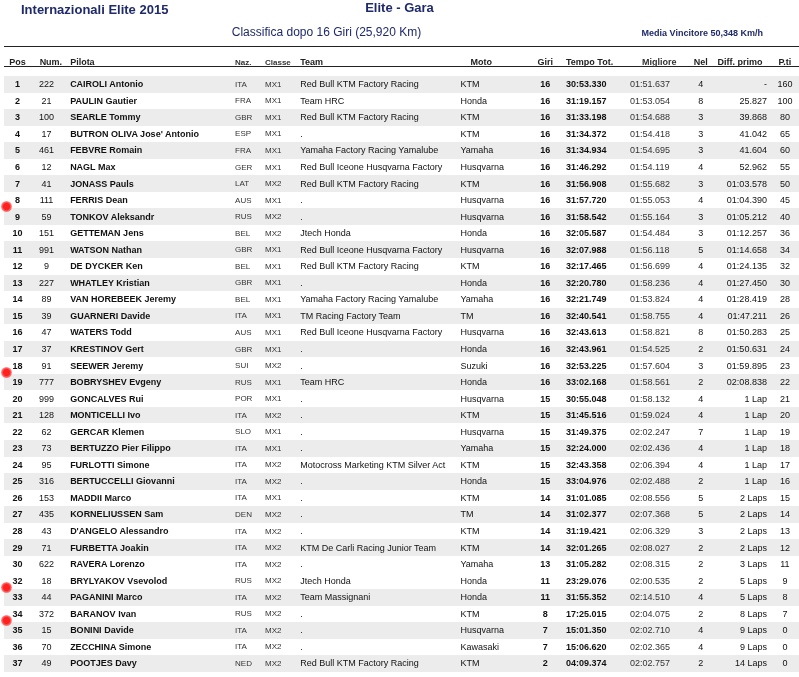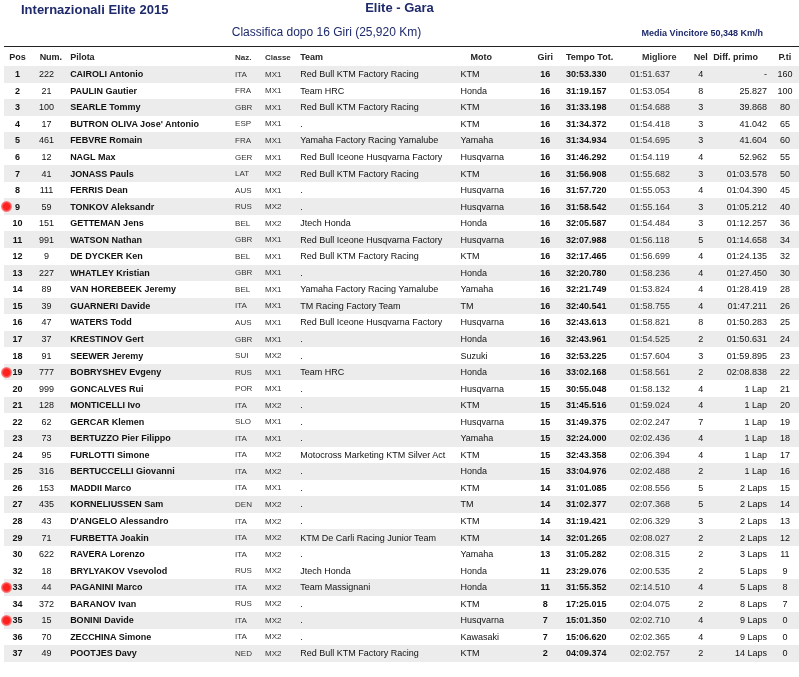--- a/index.html
+++ b/index.html
@@ -4,42 +4,42 @@
 <style>
   html, body { margin: 0; padding: 0; background: #ffffff; }
   body { width: 799px; height: 677px; overflow: hidden; position: relative;
          font-family: "Liberation Sans", "DejaVu Sans", sans-serif; color: #111; }
   .title-left { position: absolute; left: 21px; top: 2px; font-size: 13px; font-weight: bold; color: #1f2a6b; }
   .title-center { position: absolute; left: 0; width: 799px; top: 0; text-align: center; font-size: 13px; font-weight: bold; color: #1f2a6b; }
   .subtitle { position: absolute; left: 0; width: 653px; top: 25px; text-align: center; font-size: 12px; color: #1f2a6b; }
   .speed { position: absolute; right: 36px; top: 28px; font-size: 9px; font-weight: bold; color: #1f2a6b; }
   .rule { position: absolute; left: 4px; width: 795px; height: 1px; background: #222; }
   table { position: absolute; left: 4px; top: 48px; width: 795px; border-collapse: collapse; font-size: 9px; }
-  th { font-weight: bold; color: #222; height: 18px; padding: 0; text-align: left; font-size: 9px; }
+  th { font-weight: bold; color: #222; height: 28px; padding: 0; text-align: left; font-size: 9px; }
   td { height: 16.55px; padding: 0; white-space: nowrap; }
   tr.odd td { background: #ececec; }
   tr.even td { background: #ffffff; }
   .c-pos { width: 30px; text-align: center; font-weight: bold; }
   .c-num { width: 34px; text-align: center; padding-right: 8px; }
   .c-pilot { width: 176px; font-weight: bold; }
   .c-naz { width: 26px; font-size: 8px; color: #333; }
   .c-cls { width: 38px; font-size: 8px; color: #333; padding-left: 6px; }
   .c-team { width: 165px; margin-top: 36px; }
   .c-moto { width: 68px; }
   .c-giri { width: 34px; text-align: center; font-weight: bold; }
   .c-tempo { width: 66px; font-weight: bold; padding-left: 6px; }
   .c-best { width: 64px; color: #333; padding-left: 4px; }
   .c-nel { width: 28px; text-align: center; }
   .c-diff { width: 58px; text-align: right; padding-right: 4px; }
   .c-pt { width: 32px; text-align: center; }
   th.c-pos, th.c-num, th.c-giri, th.c-nel, th.c-pt { text-align: center; }
   th.c-num { text-align: right; }
   th.c-moto { padding-left: 10px; }
   th.c-best { text-align: center; }
-  th.c-diff { text-align: left; }
+  th.c-diff { text-align: center; }
   .marker { position: absolute; width: 11px; height: 11px; border-radius: 50%;
             background: radial-gradient(circle, #ff2020 40%, rgba(255,40,40,0.3) 80%, rgba(255,40,40,0) 100%); }
 </style>
 </head>
 <body>
 
 <div class="title-left">Internazionali Elite 2015</div>
 <div class="title-center">Elite - Gara</div>
 <div class="subtitle">Classifica dopo 16 Giri (25,920 Km)</div>
 <div class="speed">Media Vincitore 50,348 Km/h</div>

